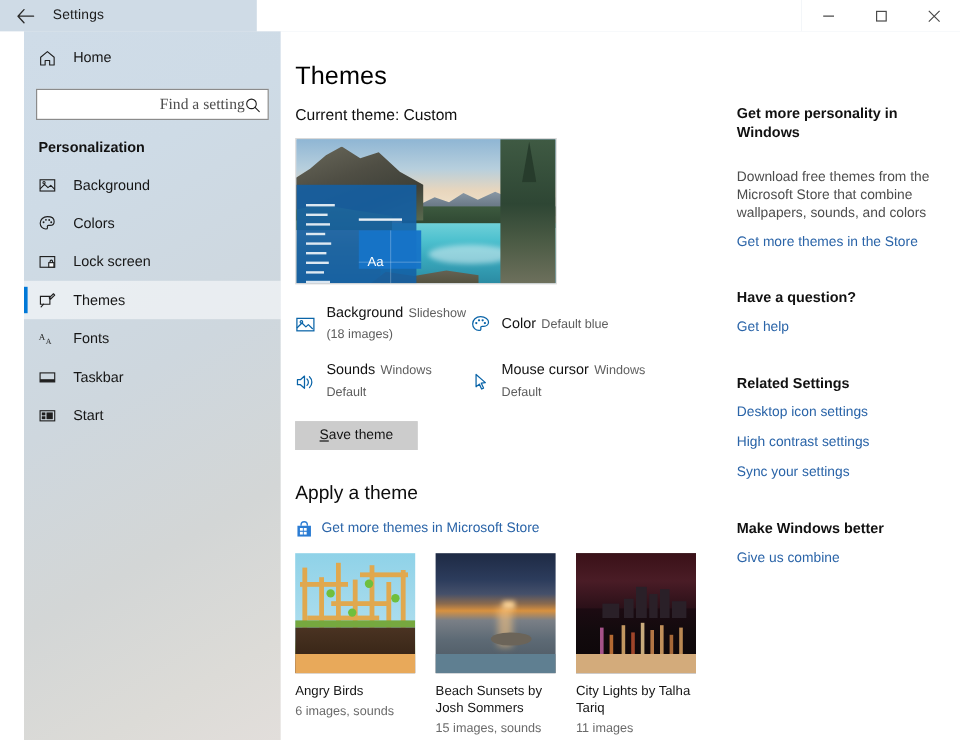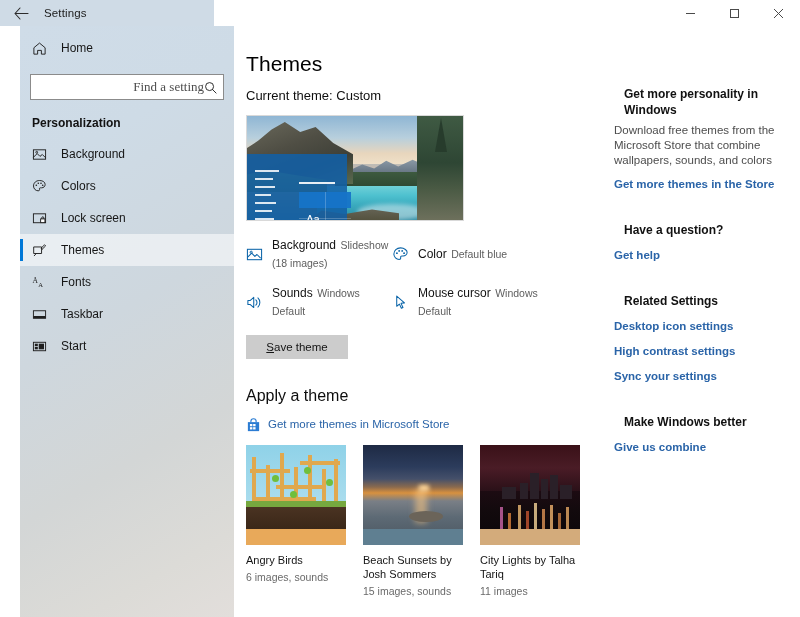--- a/index.html
+++ b/index.html
@@ -93,21 +93,21 @@
   }
   .content {
     flex: 1 1 auto; min-width: 0;
     padding: 26px 0 0 12px;
   }
   .page-title { font-size: 21px; color: #000; font-weight: normal; letter-spacing: .1px; }
   .current-theme { font-size: 13px; color: #0f0f0f; margin-top: 12px; }
 
   
   .preview {
-    width: 218px; height: 106px; margin-top: 12px;
+    width: 218px; height: 122px; margin-top: 12px;
     position: relative; overflow: hidden;
     border: 1px solid #d9d9d9;
     background: linear-gradient(180deg,#7fa7c8 0%, #9fc0d6 30%, #cdb9a6 55%, #7d8f7a 75%, #3f6f7a 100%);
   }
   .pv-sky { position:absolute; left:0; top:0; right:0; height:46%;
     background: linear-gradient(180deg,#8fb6d4 0%, #b7cfdd 45%, #e8d6bd 78%, #efe0c8 100%); }
   .pv-mtn-left {
     position:absolute; left:-4px; top:6px; width:110px; height:62px;
     background: linear-gradient(160deg,#6b6a5c 0%, #4f4e44 40%, #3e4038 70%, #5a6b4f 100%);
     clip-path: polygon(0 100%, 0 46%, 14% 30%, 26% 12%, 38% 0, 52% 16%, 66% 8%, 82% 34%, 100% 52%, 100% 100%);
@@ -219,23 +219,23 @@
   .cl .sky { position:absolute; left:0; right:0; top:0; height:46%; background: linear-gradient(180deg,#3a1118 0%, #4a1c26 50%, #2a1018 100%); }
   .cl .bldg { position:absolute; background:#2a2028; }
   .cl .refl { position:absolute; bottom:16px; width:3px; opacity:.85; }
   .cl .accent { background:#d3ab7b; }
 
   
   .rail {
     width: 186px; flex: 0 0 186px;
     padding: 60px 16px 0 0; background:#fff;
   }
-  .rail-h { font-size: 12px; font-weight: bold; color:#111; line-height: 16px; margin-left: 10px; }
-  .rail-p { font-size: 11.5px; color:#4d4d4d; margin-top: 5px; line-height: 15px; }
-  .rail-a { display:block; font-size: 11.5px; color:#2a64a8; margin-top: 9px; line-height: 15px; font-weight: bold; }
+  .rail-h { font-size: 12px; font-weight: bold; color:#111; line-height: 16px; }
+  .rail-p { font-size: 11.5px; color:#4d4d4d; margin-top: 23px; line-height: 15px; }
+  .rail-a { display:block; font-size: 11.5px; color:#2a64a8; margin-top: 9px; line-height: 15px; }
   .rail-sec { margin-top: 30px; }
   .rail-sec .rail-a { margin-top: 10px; }
 </style>
 </head>
 <body>
 
 <div class="window">
 
   <div class="titlebar">
     <div class="tb-left">

